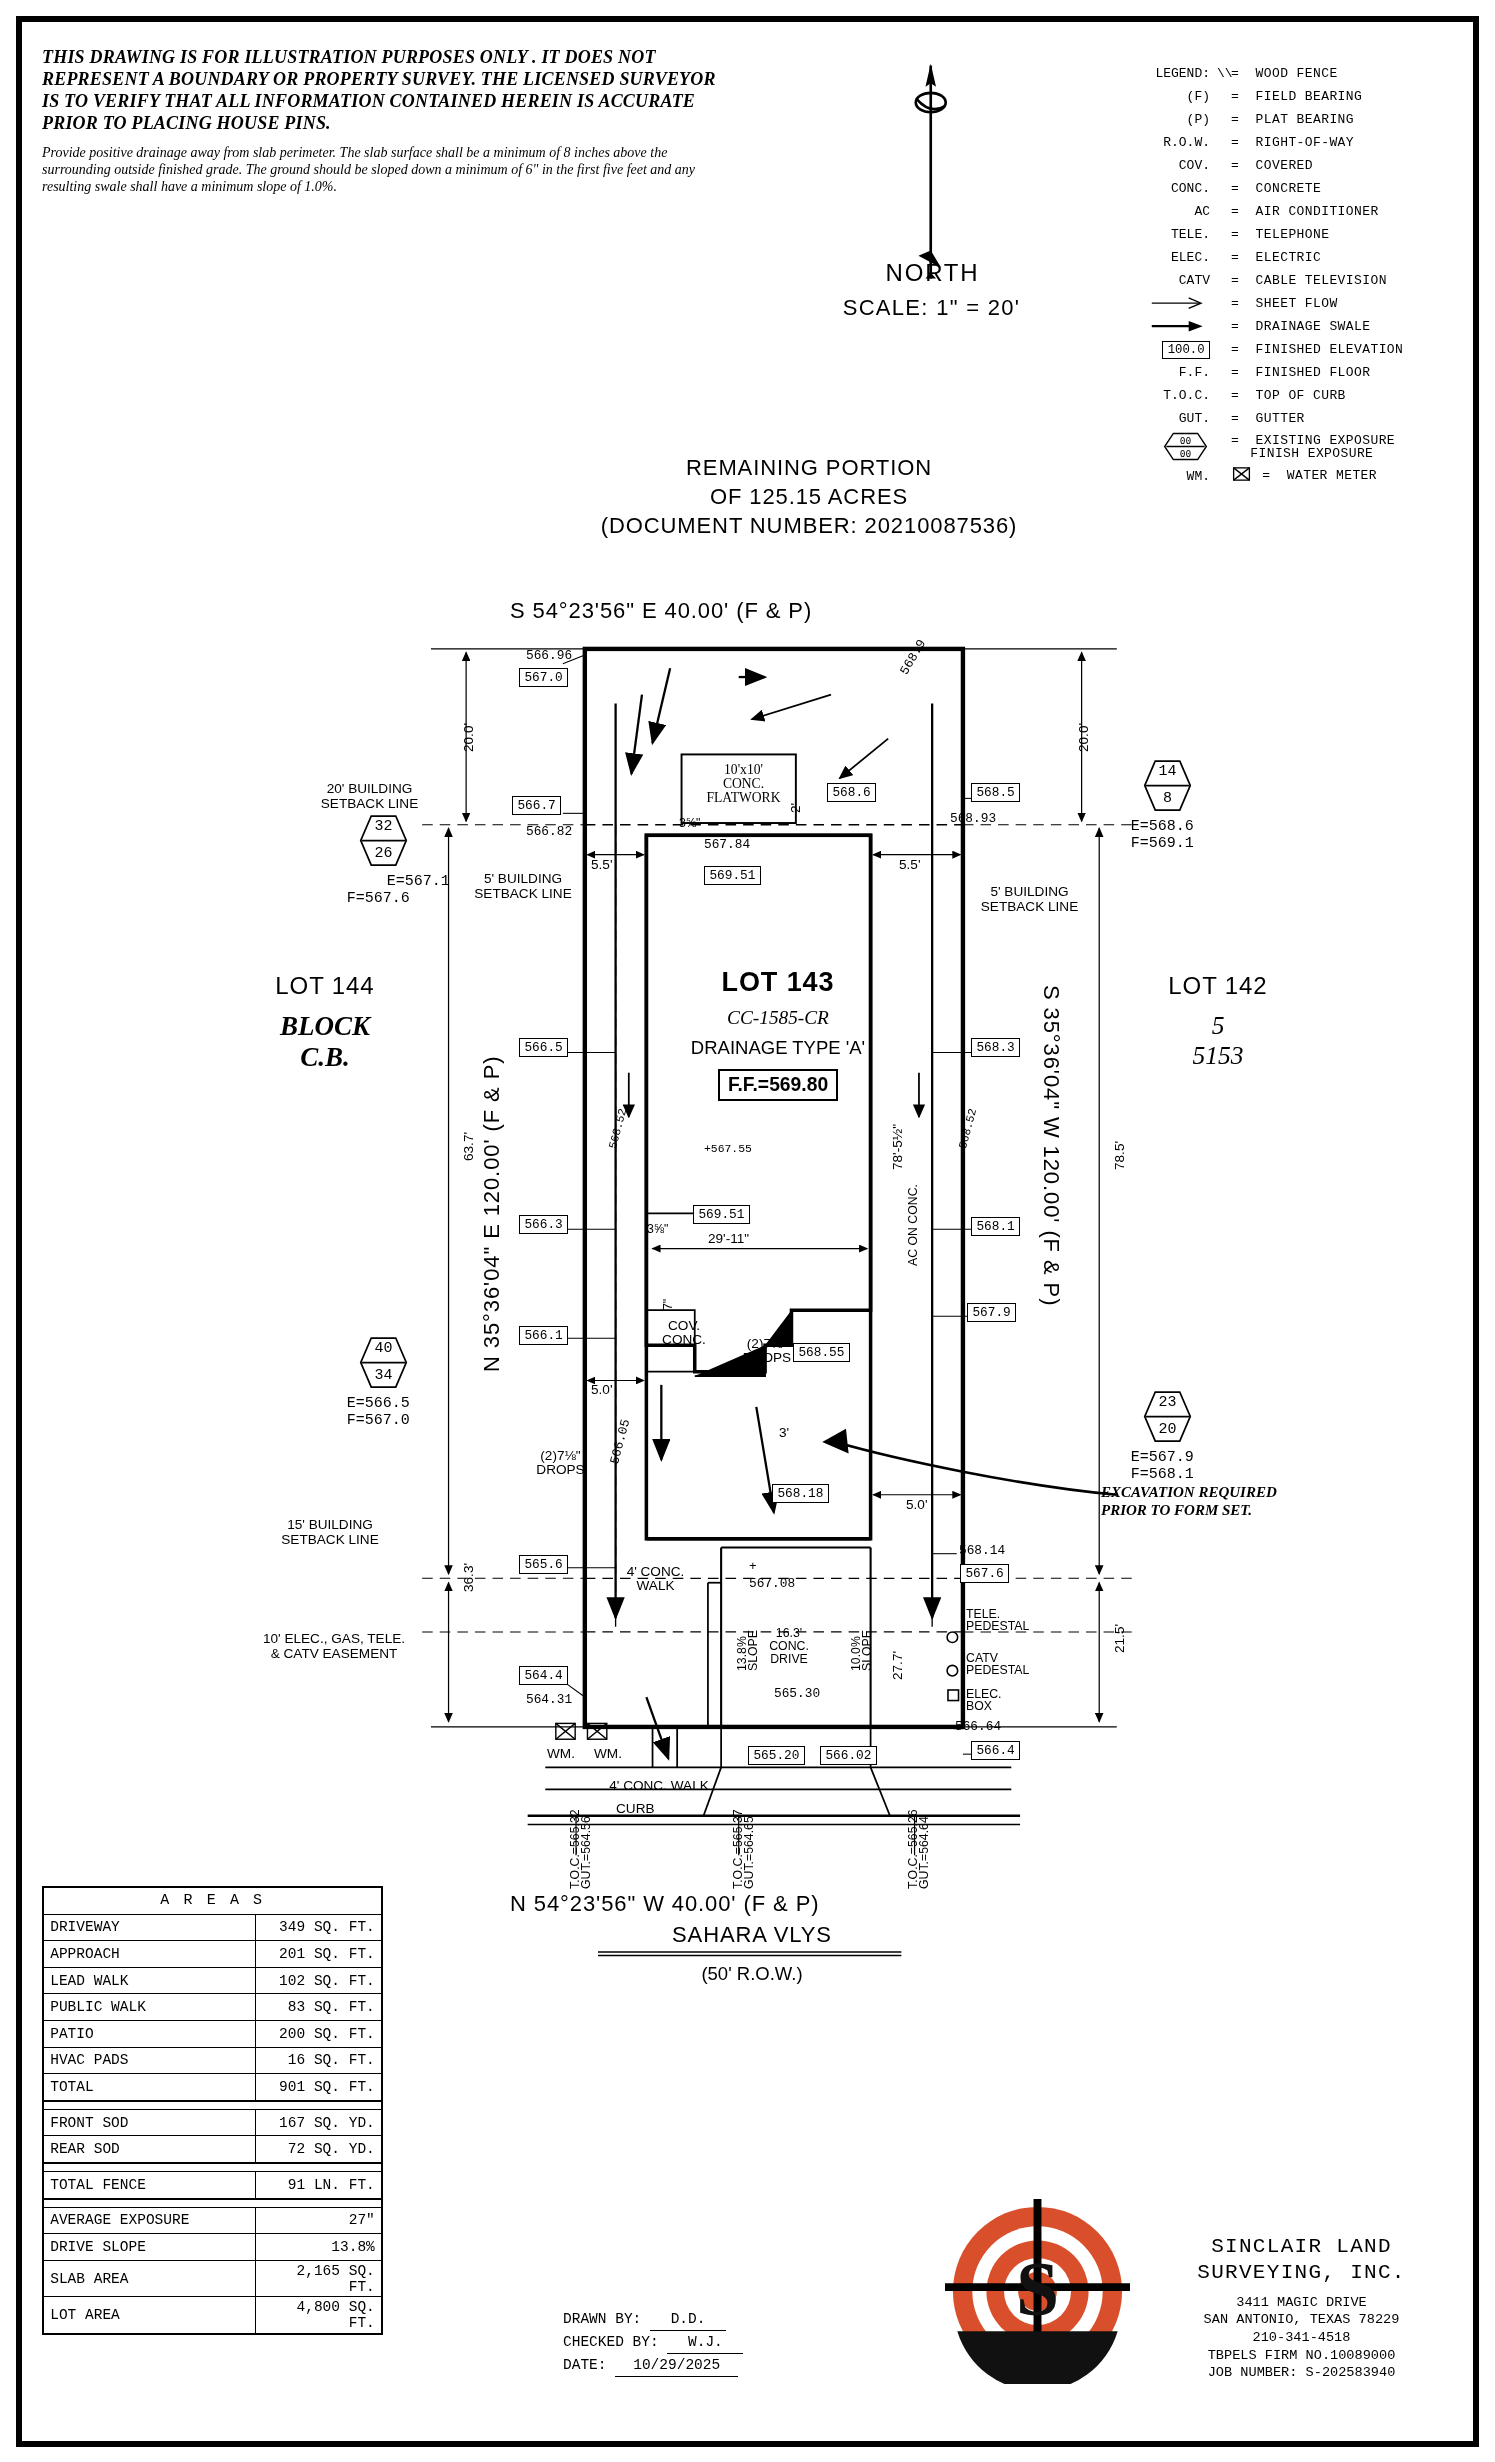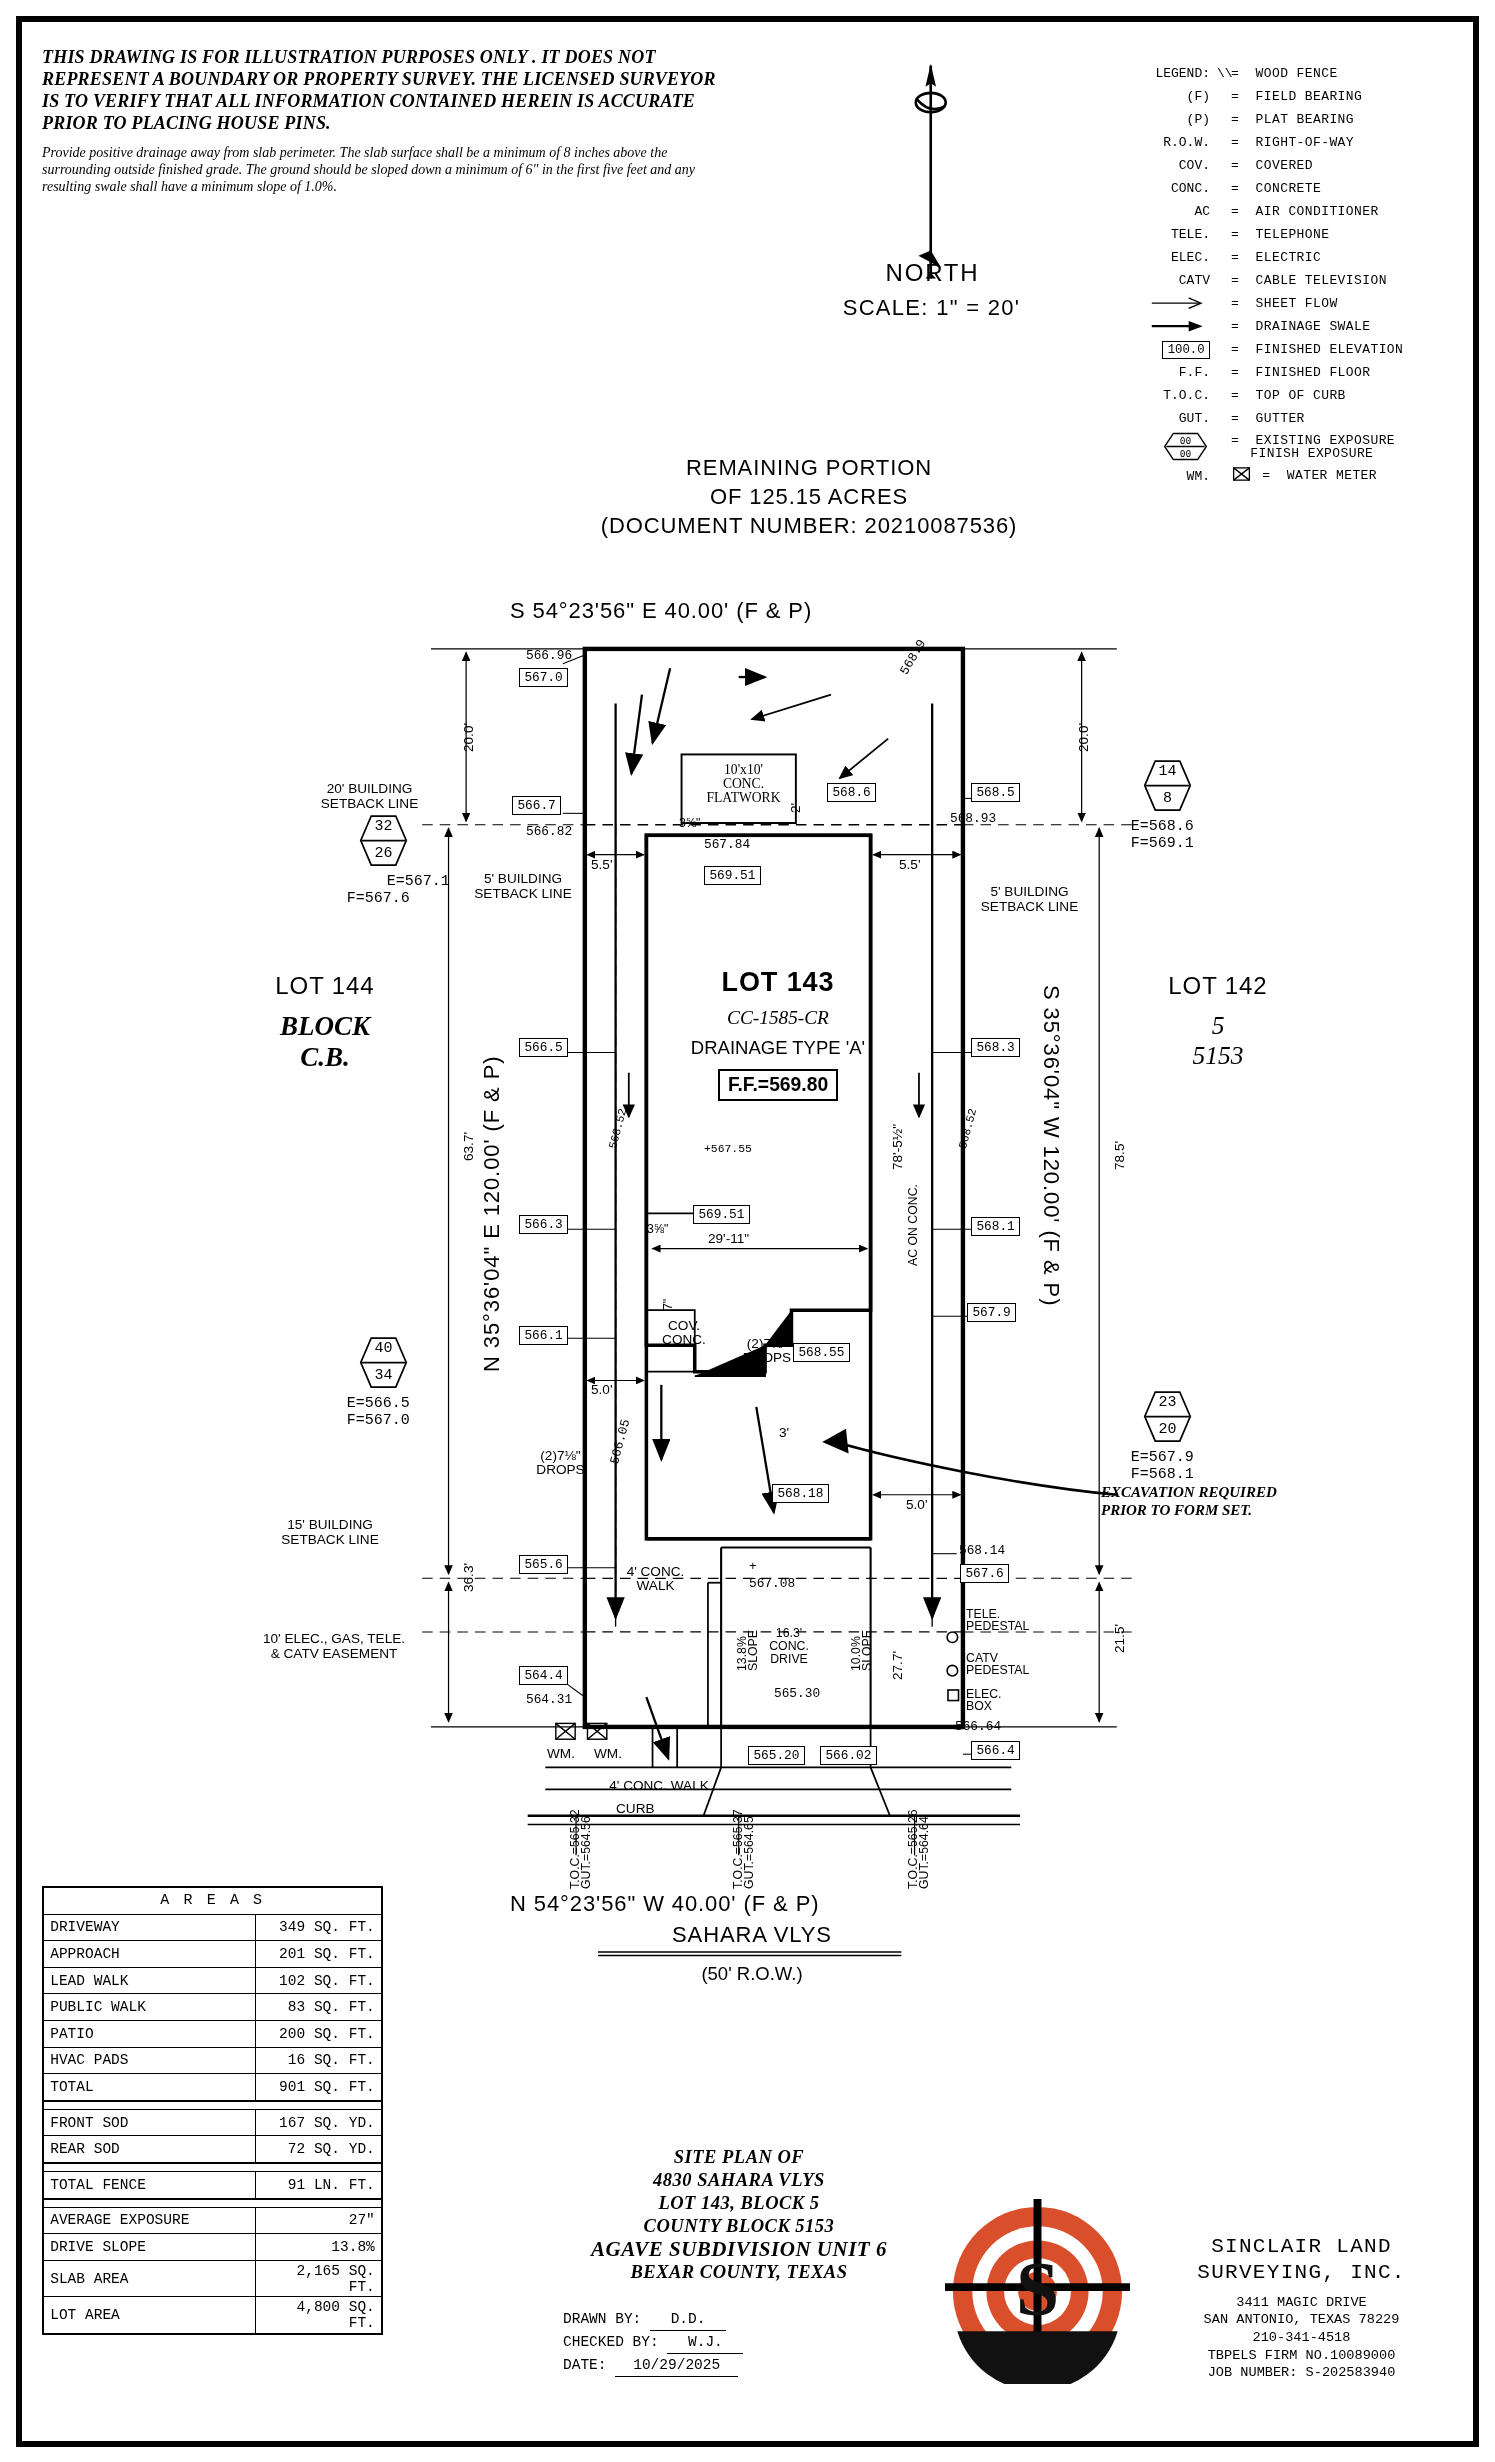--- a/index.html
+++ b/index.html
@@ -616,28 +616,20 @@
             <td class="val">2,165 SQ. FT.</td>
           </tr>
         <tr>
             <td class="lbl">LOT AREA</td>
             <td class="val">4,800 SQ. FT.</td>
           </tr>
       </tbody>
     </table>
   </div>
 
-  <div class="abs" id="title">
-    <div>SITE PLAN OF</div>
-    <div>4830 SAHARA VLYS</div>
-    <div>LOT 143, BLOCK 5</div>
-    <div>COUNTY BLOCK 5153</div>
-    <div style="font-size:21px;">AGAVE SUBDIVISION UNIT 6</div>
-    <div>BEXAR COUNTY, TEXAS</div>
-  </div>
 
   <div class="abs" id="drawn">
     <div><span>DRAWN BY:</span> <span class="u">D.D.</span></div>
     <div><span>CHECKED BY:</span> <span class="u">W.J.</span></div>
     <div><span>DATE:</span> <span class="u" style="min-width:123px;">10/29/2025</span></div>
   </div>
 
   <svg class="abs" id="logo" viewBox="0 0 210 210">
     <circle cx="105" cy="105" r="96" fill="#d94f2b"></circle>
     <circle cx="105" cy="105" r="74" fill="#fff"></circle>

